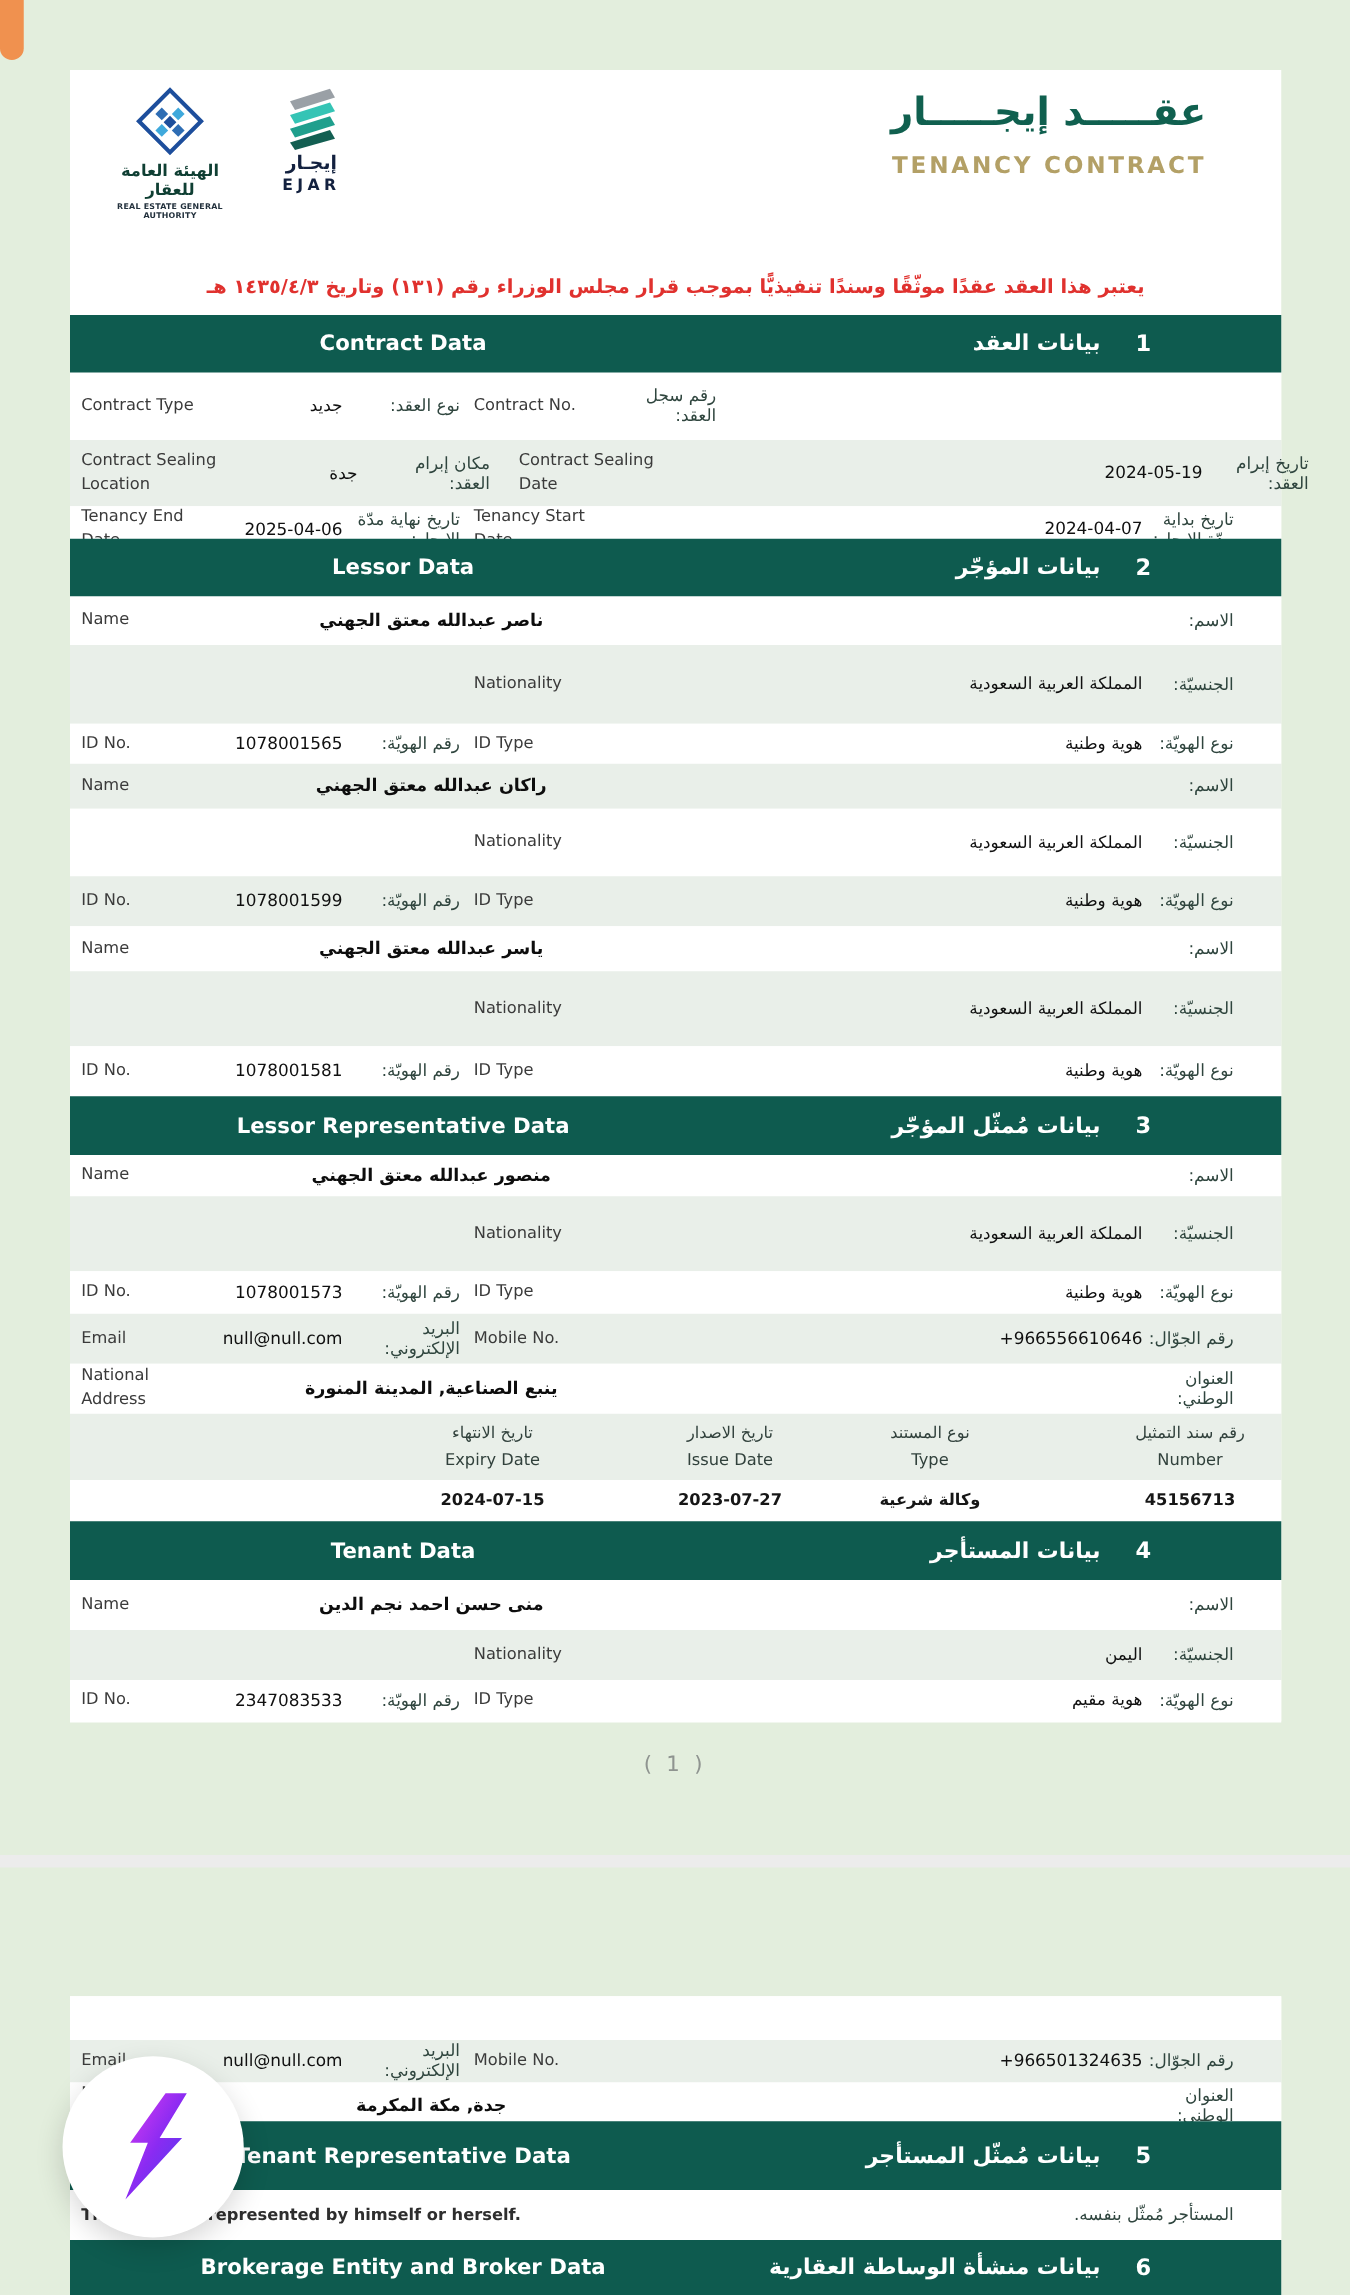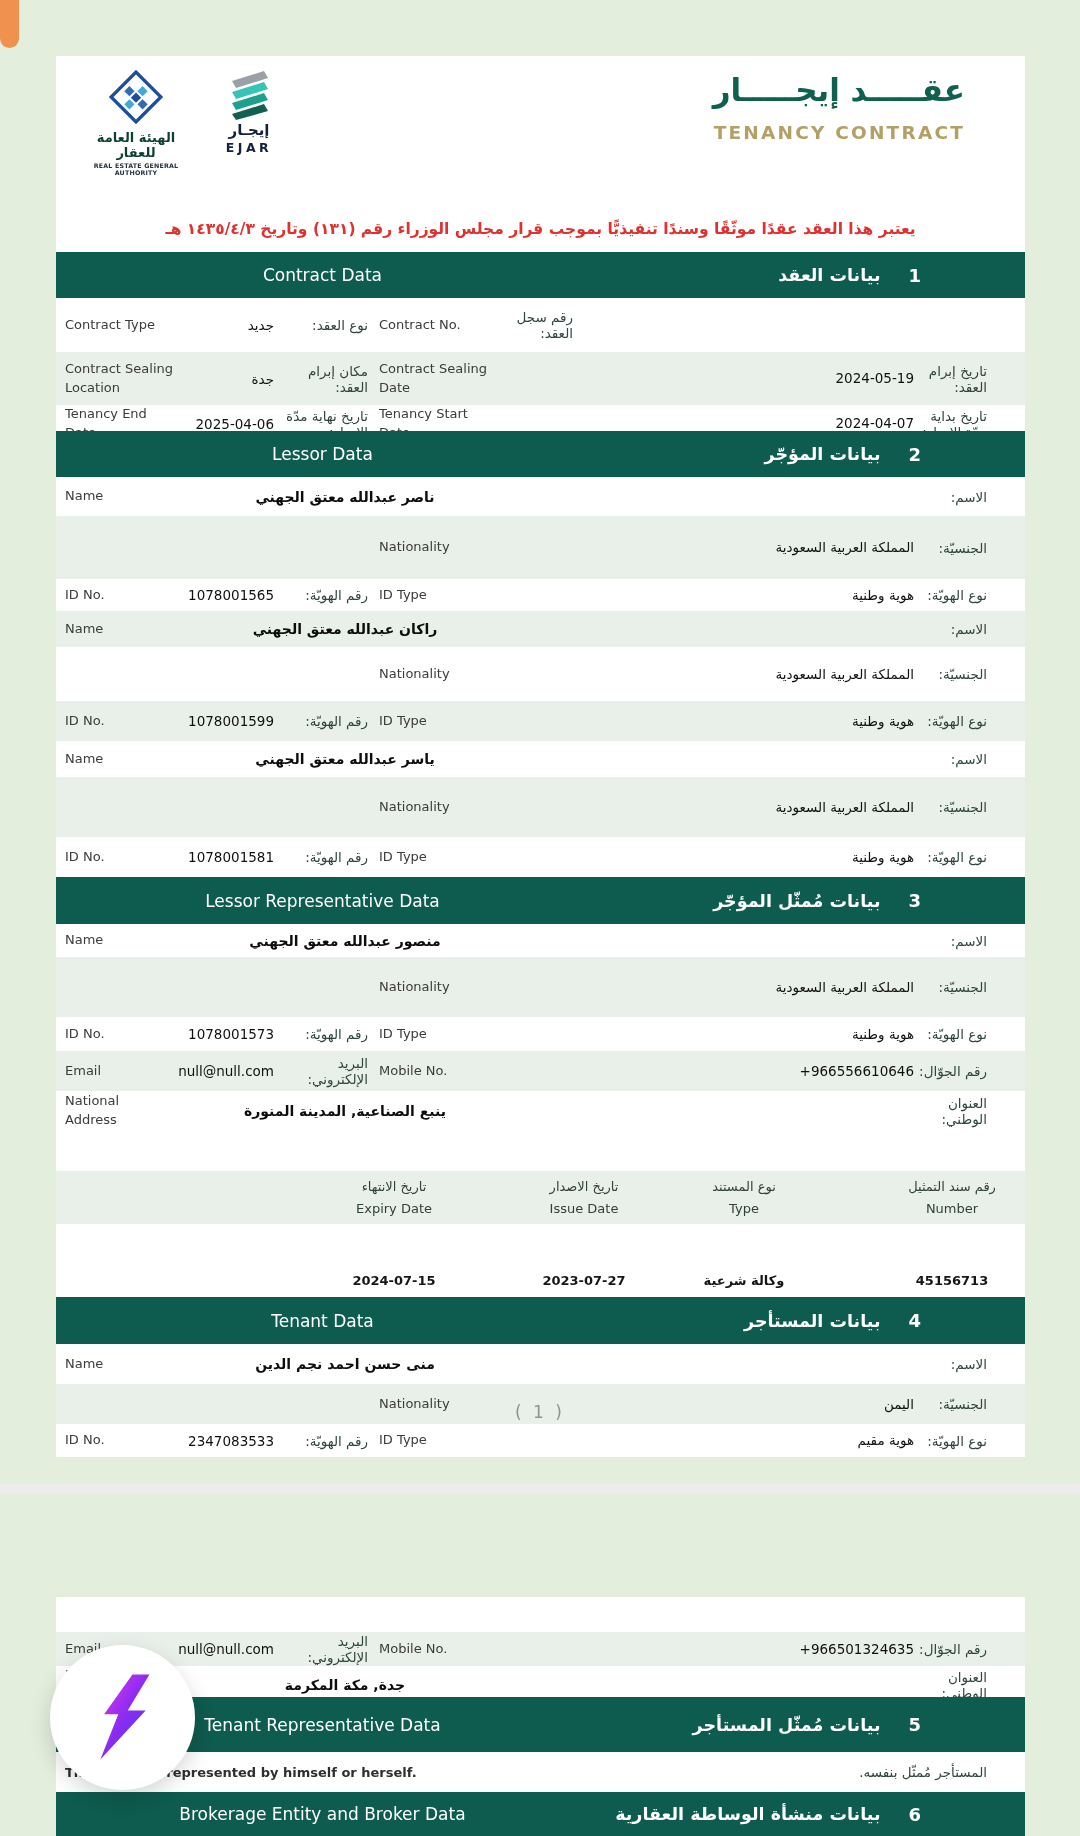--- a/index.html
+++ b/index.html
@@ -23,41 +23,41 @@
   .ejar{width:58px;text-align:center;padding-top:4px;}
   .ejar-ar{font-size:15px;color:#13213f;font-weight:700;margin-top:1px;}
   .ejar-en{font-size:12.5px;color:#13213f;font-weight:700;letter-spacing:3.5px;margin-top:1px;}
   .title-block{position:absolute;right:60px;top:16px;text-align:right;}
   .title-ar{font-size:31px;font-weight:700;color:#10604f;}
   .title-en{font-size:18.5px;font-weight:600;color:#b3a066;letter-spacing:2.2px;margin-top:14px;}
   .disclaimer{position:absolute;left:0;right:0;bottom:14px;text-align:center;color:#e0312e;font-weight:700;font-size:15.5px;}
 
   
   .secbar{position:relative;background:#0e5b4f;color:#ffffff;}
-  .secbar .en-title{position:absolute;left:0;top:0;bottom:0;width:55%;display:flex;align-items:center;justify-content:center;font-weight:400;font-size:17px;text-align:center;}
+  .secbar .en-title{position:absolute;left:0;top:0;bottom:0;width:55%;display:flex;align-items:center;justify-content:center;font-weight:700;font-size:17px;text-align:center;}
   .secbar .right-grp{position:absolute;right:0;top:0;bottom:0;display:flex;align-items:center;gap:28px;padding-right:104px;}
   .secbar .ar-title{font-weight:700;font-size:17.5px;}
   .secbar .num{font-weight:700;font-size:18px;}
 
   
   .row{display:grid;grid-template-columns:118px 100px 96px 130px 414px 111px;align-items:center;background:#ffffff;}
   .row.alt{background:#e9efe9;}
   .c{min-width:0;}
   .en-label{font-size:13px;color:#3b3b3b;padding-left:9px;line-height:1.45;}
   .val{font-size:13.5px;font-weight:400;color:#101010;text-align:right;}
   .v2{padding-left:80px;line-height:1.55;}
   .ar-label{font-size:13.5px;color:#2f453e;text-align:right;}
   .ar1{padding-right:2px;}
   .c6{padding-right:38px;box-sizing:border-box;width:111px;text-align:right;}
   
   .nrow{display:grid;grid-template-columns:118px 342px 1fr 111px;align-items:center;background:#ffffff;}
   .nrow.alt{background:#e9efe9;}
   .nval{font-size:14px;font-weight:700;color:#0d0d0d;text-align:center;}
   
-  .strow{display:grid;grid-template-columns:243px 190px 190px 130px 216px;align-items:center;background:#ffffff;margin-top:40px;}
+  .strow{display:grid;grid-template-columns:243px 190px 190px 130px 216px;align-items:center;background:#ffffff;}
   .strow.alt{background:#e9efe9;}
   .sth{font-size:13px;color:#31413c;text-align:center;line-height:1.65;}
   .stv{font-size:13px;font-weight:600;color:#161616;text-align:center;}
   .numcol{padding-left:70px;}
   
   .strow2{display:flex;align-items:center;justify-content:space-between;background:#ffffff;}
   .stmt-en{font-size:13px;color:#2e2e2e;font-weight:700;padding-left:9px;}
   .stmt-ar{font-size:13.5px;color:#2f453e;padding-right:38px;}
 
   .pagenum{position:absolute;left:0;width:1080px;top:1402px;text-align:center;color:#8f9490;font-size:17px;letter-spacing:3px;}
@@ -115,21 +115,21 @@
   </div>
 
   <div class="row" style="height:54px;">
     <div class="c en-label">Contract Type</div>
     <div class="c val" dir="rtl">جديد</div>
     <div class="c ar-label ar1" dir="rtl">نوع العقد:</div>
     <div class="c en-label">Contract No.</div>
     <div class="c ar-label c6" dir="rtl">رقم سجل العقد:</div>
   </div>
 
-  <div class="row alt" style="height:53px;">
+  <div class="row alt" style="height:53px;gap:12px;">
     <div class="c en-label">Contract Sealing Location</div>
     <div class="c val" dir="rtl">جدة</div>
     <div class="c ar-label ar1" dir="rtl">مكان إبرام العقد:</div>
     <div class="c en-label">Contract Sealing Date</div>
     <div class="c val v2" dir="ltr">2024-05-19</div>
     <div class="c ar-label c6" dir="rtl">تاريخ إبرام العقد:</div>
   </div>
 
   <div class="row" style="height:26px;">
     <div class="c en-label">Tenancy End Date</div>

